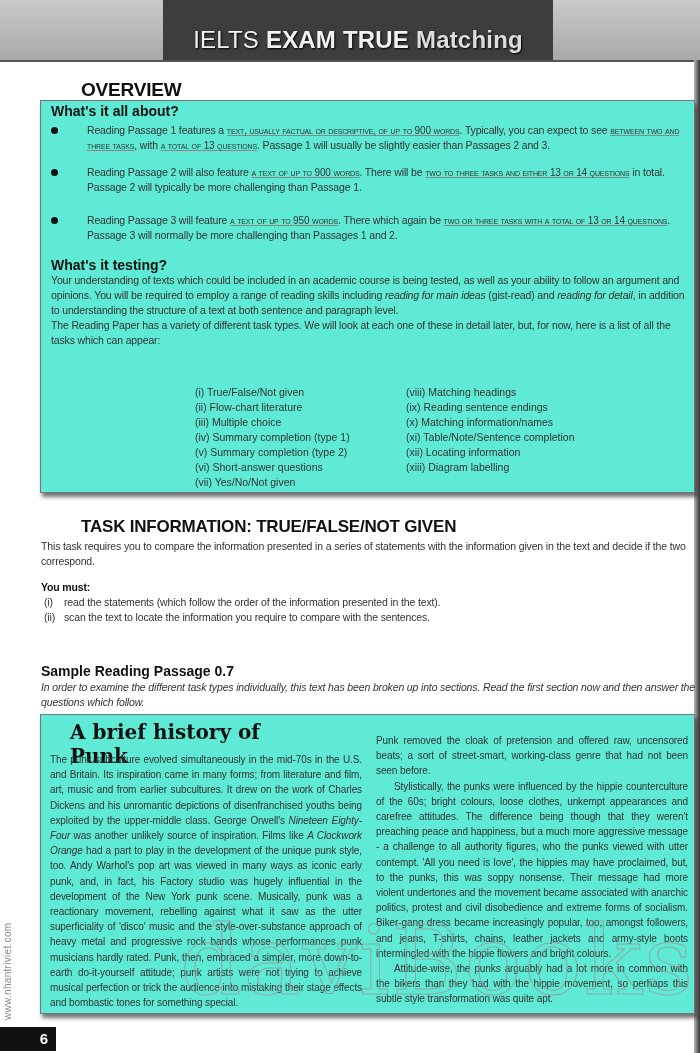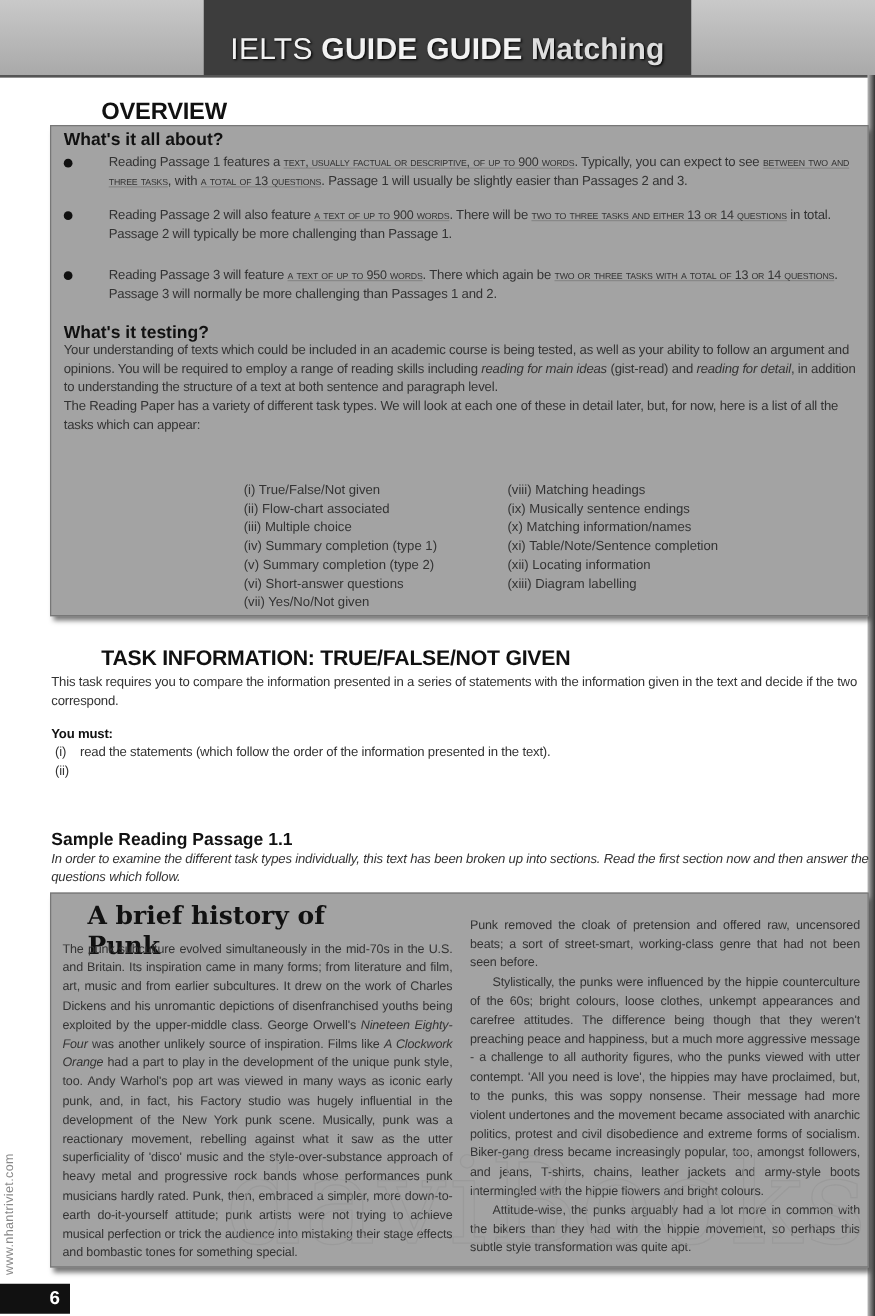--- a/index.html
+++ b/index.html
@@ -20,21 +20,21 @@
     text-shadow: 1px 1px 2px #000;
   }
   .header-title b { font-weight: bold; }
   .header-title .light { font-weight: bold; color: #ddd; }
   .header-rule { position: absolute; left: 0; top: 60px; width: 700px; height: 2px; background: #555; }
   .right-edge { position: absolute; right: 0; top: 60px; width: 6px; height: 993px; background: linear-gradient(90deg, #bbb, #333); }
 
   .h1 { position: absolute; font-weight: bold; font-size: 19px; color: #111; letter-spacing: -0.2px; margin-left: 40px; }
 
   .box {
-    position: absolute; border: 1px solid #777; background: #a3a3a3;
+    position: absolute; border: 1px solid #777; background: #5eead4;
     box-shadow: 2px 4px 4px rgba(0,0,0,0.55);
   }
 
   .h2 { font-weight: bold; font-size: 14px; color: #111; }
   .p { font-family: "Liberation Sans", sans-serif; font-size: 10.5px; line-height: 15px; color: #333; letter-spacing: -0.15px; }
   .sc { font-variant: small-caps; text-transform: lowercase; text-decoration: underline; text-decoration-color: #888; font-size: 10px; }
 
   .bullet { position: relative; padding-left: 36px; margin-bottom: 10px; }
   .bullet .dot { position: absolute; left: 0; top: 4px; width: 7px; height: 7px; border-radius: 50%; background: #111; }
 
@@ -48,21 +48,21 @@
   .page-num { position: absolute; left: 0; top: 1027px; width: 56px; height: 24px; background: #111; color: #fff; font-weight: bold; font-size: 15px; text-align: right; padding-right: 8px; line-height: 24px; }
   .watermark { position: absolute; font-family: "DejaVu Serif", serif; color: transparent; -webkit-text-stroke: 1px #999; }
 </style>
 </head>
 <body>
 
 <div class="header-band"></div>
 <div class="header-dark"></div>
 <div class="header-title">
   <span>IELTS</span>
-  <b>GUIDE GUIDE</b>
+  <b>EXAM TRUE</b>
   <span class="light">Matching</span>
 </div>
 <div class="header-rule"></div>
 <div class="right-edge"></div>
 
 <div class="h1" style="left:41px; top:79px;">OVERVIEW</div>
 
 <div class="box" style="left:40px; top:100px; width:655px; height:393px;">
   <div style="position:absolute; left:10px; top:2px; right:6px;">
     <div class="h2">What's it all about?</div>
@@ -85,46 +85,46 @@
     <div class="h2" style="margin-top:14px;">What's it testing?</div>
     <div class="p">
       <span>Your understanding of texts which could be included in an academic course is being tested, as well as your ability to follow an argument and opinions. You will be required to employ a range of reading skills including </span><i>reading for main ideas</i><span> (gist-read) and </span><i>reading for detail</i><span>, in addition to understanding the structure of a text at both sentence and paragraph level.</span>
     </div>
 
     <div class="p">The Reading Paper has a variety of different task types. We will look at each one of these in detail later, but, for now, here is a list of all the tasks which can appear:</div>
   </div>
 
   <div class="tasklist" style="left:154px; top:284px;">
     <div>(i) True/False/Not given</div>
-    <div>(ii) Flow-chart associated</div>
+    <div>(ii) Flow-chart literature</div>
     <div>(iii) Multiple choice</div>
     <div>(iv) Summary completion (type 1)</div>
     <div>(v) Summary completion (type 2)</div>
     <div>(vi) Short-answer questions</div>
     <div>(vii) Yes/No/Not given</div>
   </div>
   <div class="tasklist" style="left:365px; top:284px;">
     <div>(viii) Matching headings</div>
-    <div>(ix) Musically sentence endings</div>
+    <div>(ix) Reading sentence endings</div>
     <div>(x) Matching information/names</div>
     <div>(xi) Table/Note/Sentence completion</div>
     <div>(xii) Locating information</div>
     <div>(xiii) Diagram labelling</div>
   </div>
 </div>
 
 <div class="h1" style="left:41px; top:517px; font-size:17px;">TASK INFORMATION: TRUE/FALSE/NOT GIVEN</div>
 <div class="p" style="position:absolute; left:41px; top:539px; width:654px;">This task requires you to compare the information presented in a series of statements with the information given in the text and decide if the two correspond.</div>
 <div class="p" style="position:absolute; left:41px; top:580px; font-weight:bold; color:#111;">You must:</div>
 <div class="p" style="position:absolute; left:44px; top:595px; width:620px;">
   <div style="position:relative; padding-left:20px;"><span style="position:absolute; left:0;">(i)</span><span>read the statements (which follow the order of the information presented in the text).</span></div>
-  <div style="position:relative; padding-left:20px;"><span style="position:absolute; left:0;">(ii)</span></div>
+  <div style="position:relative; padding-left:20px;"><span style="position:absolute; left:0;">(ii)</span><span>scan the text to locate the information you require to compare with the sentences.</span></div>
 </div>
 
-<div class="h2" style="position:absolute; left:41px; top:663px;">Sample Reading Passage 1.1</div>
+<div class="h2" style="position:absolute; left:41px; top:663px;">Sample Reading Passage 0.7</div>
 <div class="p" style="position:absolute; left:41px; top:680px; width:654px; font-style:italic;">In order to examine the different task types individually, this text has been broken up into sections. Read the first section now and then answer the questions which follow.</div>
 
 <div class="box" style="left:40px; top:714px; width:655px; height:300px;"></div>
 <div class="passage-title">A brief history of Punk</div>
 
 <div class="col" style="left:50px; top:752px; width:312px;">
   <span>The punk subculture evolved simultaneously in the mid-70s in the U.S. and Britain. Its inspiration came in many forms; from literature and film, art, music and from earlier subcultures. It drew on the work of Charles Dickens and his unromantic depictions of disenfranchised youths being exploited by the upper-middle class. George Orwell's </span><i>Nineteen Eighty-Four</i><span> was another unlikely source of inspiration. Films like </span><i>A Clockwork Orange</i><span> had a part to play in the development of the unique punk style, too. Andy Warhol's pop art was viewed in many ways as iconic early punk, and, in fact, his Factory studio was hugely influential in the development of the New York punk scene. Musically, punk was a reactionary movement, rebelling against what it saw as the utter superficiality of 'disco' music and the style-over-substance approach of heavy metal and progressive rock bands whose performances punk musicians hardly rated. Punk, then, embraced a simpler, more down-to-earth do-it-yourself attitude; punk artists were not trying to achieve musical perfection or trick the audience into mistaking their stage effects and bombastic tones for something special.</span>
 </div>
 
 <div class="col" style="left:376px; top:733px; width:312px;">

